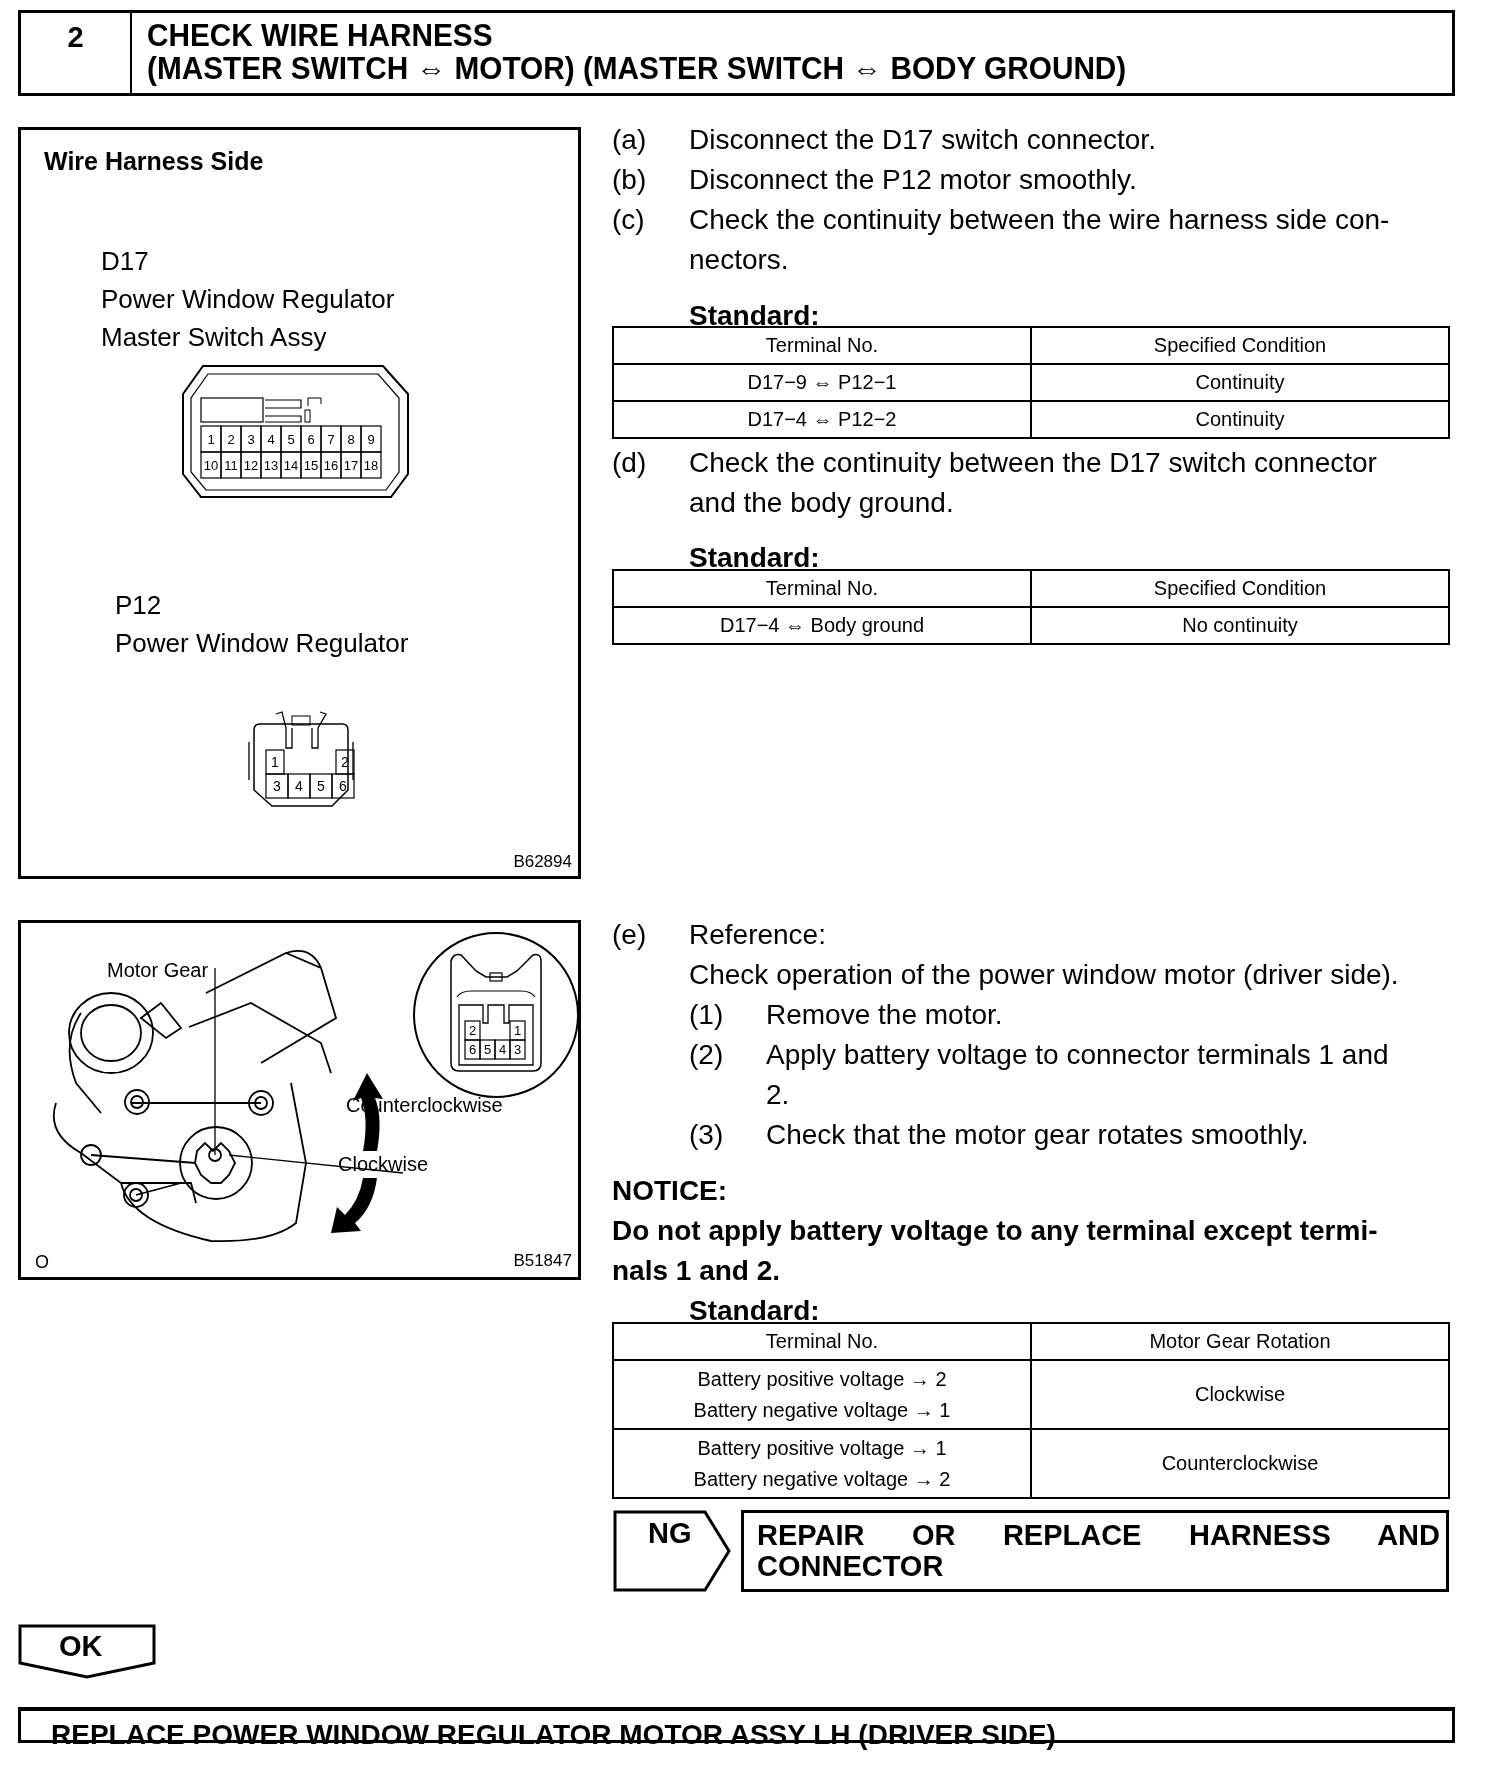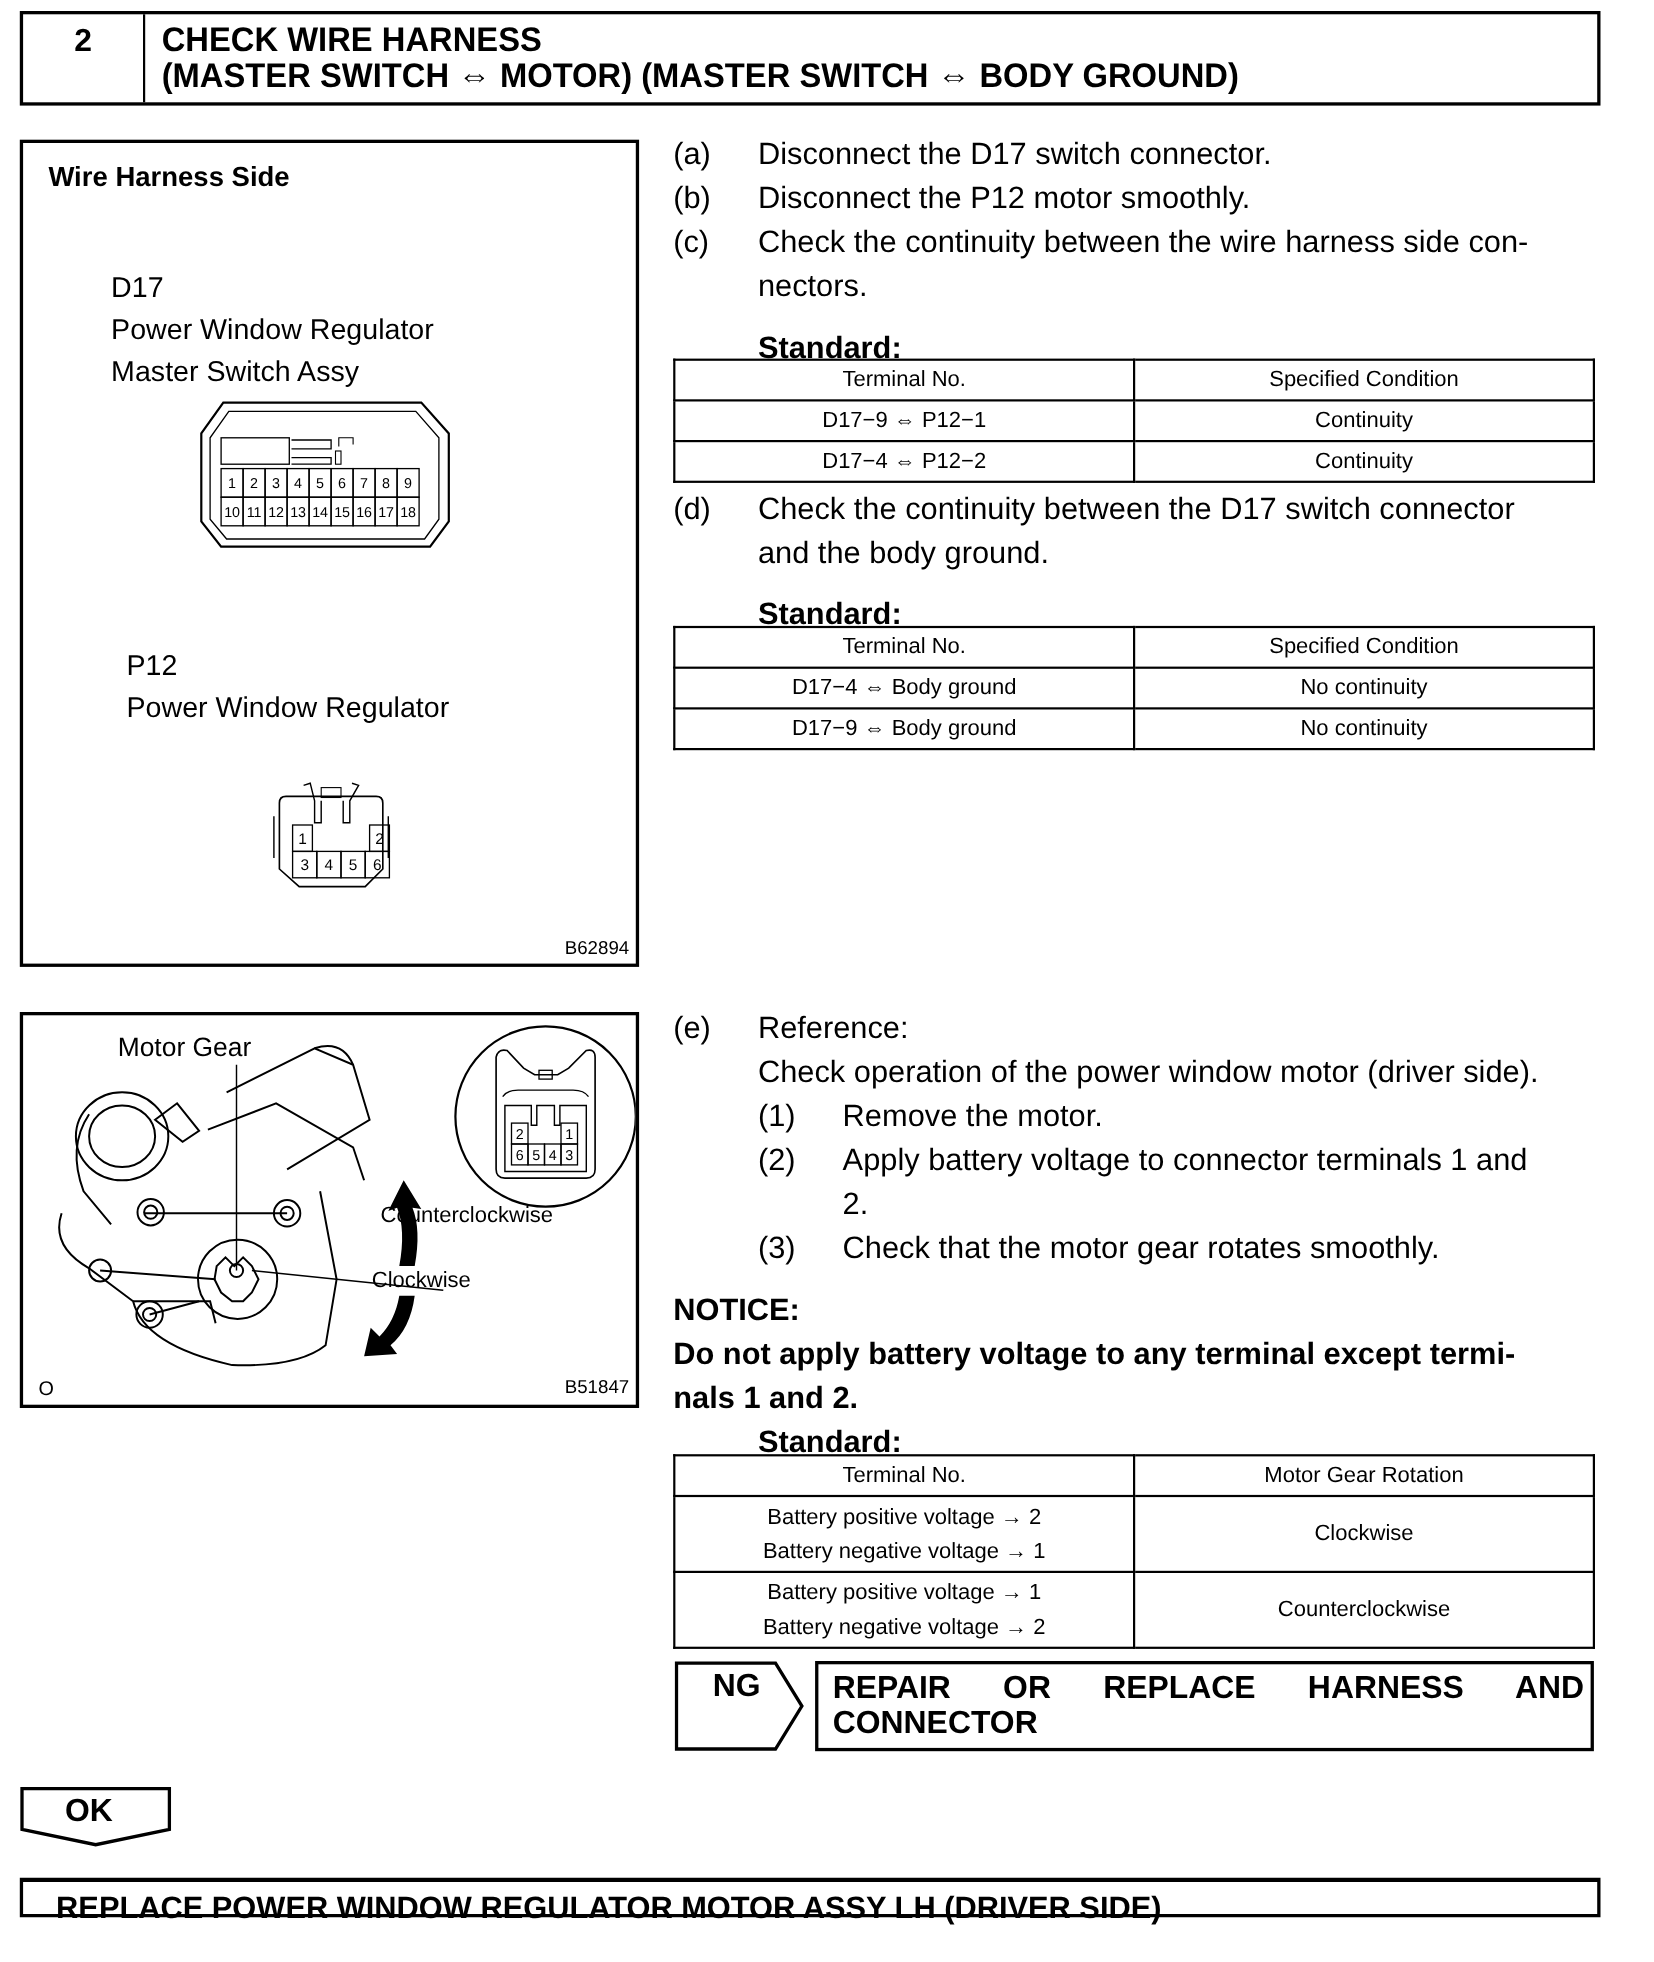--- a/index.html
+++ b/index.html
@@ -135,21 +135,21 @@
         <text x="75" y="81.04" text-anchor="middle" font-size="14" font-family="Liberation Sans, sans-serif">5</text>
         <rect x="86" y="64" width="22" height="24" fill="none" stroke="#000" stroke-width="1.2"></rect>
         <text x="97" y="81.04" text-anchor="middle" font-size="14" font-family="Liberation Sans, sans-serif">6</text>
       </g>
   </svg>
 
   <div class="fig-code" style="right:6px; bottom:4px;">B62894</div>
 </div>
 
 <div id="fig2" class="abs figbox">
-  <div class="fig-label" style="left:86px; top:11px; font-size:24px;">Motor Gear</div>
+  <div class="fig-label" style="left:86px; top:28px; font-size:20px;">Motor Gear</div>
 
   <svg class="abs" style="left:0; top:0;" width="557" height="354" viewBox="0 0 557 354">
     <g fill="none" stroke="#000" stroke-width="1.8">
 
       <path d="M185 70 L265 30 L300 45 L315 95 L240 140"></path>
       <path d="M265 30 Q290 22 300 45"></path>
       <path d="M168 104 L230 80 L300 120 L310 150"></path>
       <path d="M60 90 Q40 120 55 160 L80 190"></path>
       <ellipse cx="90" cy="110" rx="42" ry="40"></ellipse>
       <ellipse cx="90" cy="110" rx="30" ry="28"></ellipse>
@@ -252,24 +252,20 @@
 <table class="spec" style="top:569px;">
   <tbody>
       <tr>
     <td class="c1">Terminal No.</td>
     <td>Specified Condition</td>
   </tr>
   <tr>
     <td class="c1">D17−4 ⇔ Body ground</td>
     <td>No continuity</td>
   </tr>
-  <tr>
-    <td class="c1">D17−9 ⇔ Body ground</td>
-    <td>No continuity</td>
-  </tr>
 </tbody>
   </table>
 
 <div class="step" style="left:612px; top:915px;">
   <span class="lbl">(e)</span>
   <span class="txt">Reference:</span>
 </div>
 <div class="step" style="left:612px; top:955px;">
   <span class="txt">Check operation of the power window motor (driver side).</span>
 </div>

